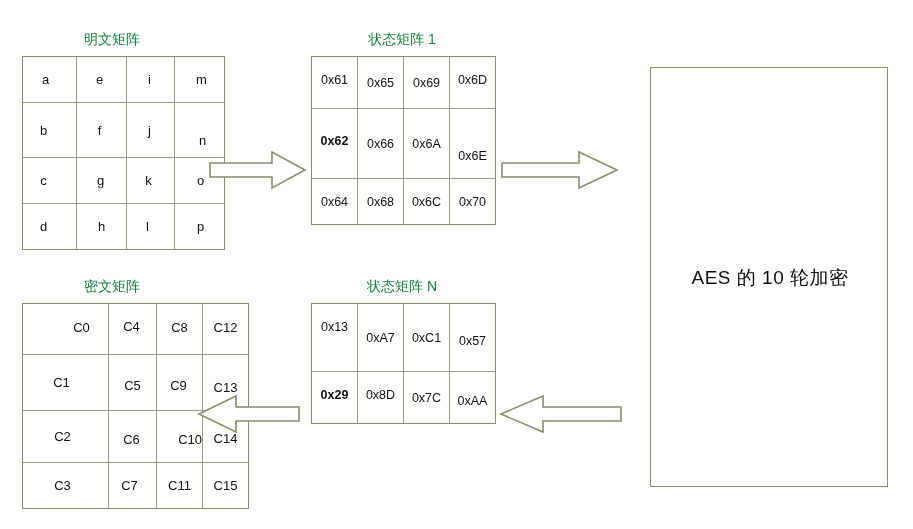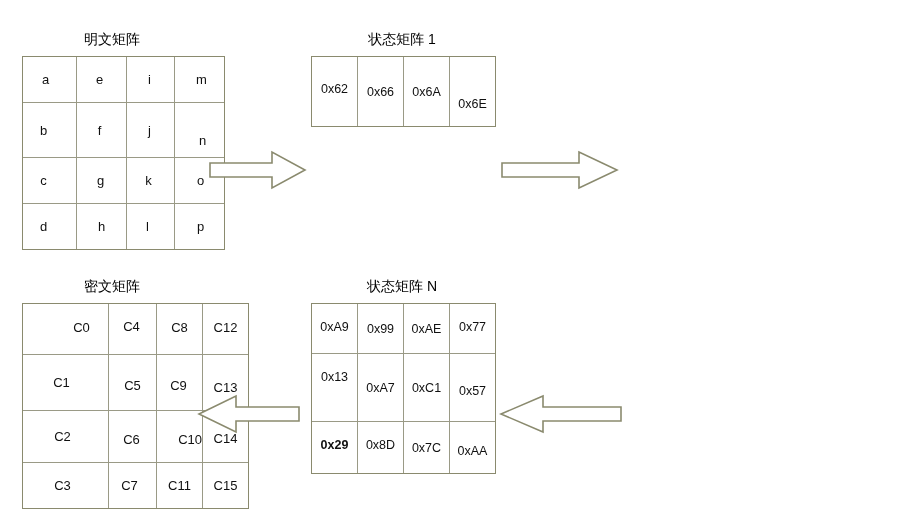--- a/index.html
+++ b/index.html
@@ -29,21 +29,21 @@
     position: absolute;
   }
   .matrix-title {
     position: absolute;
     left: 0;
     top: 0;
     width: 180px;
     text-align: center;
     font-size: 14px;
     line-height: 18px;
-    color: #000000;
+    color: #15803d;
     white-space: nowrap;
     font-family: "Liberation Sans", "DejaVu Sans", sans-serif;
   }
   table.matrix {
     position: absolute;
     top: 26px;
     left: 0;
     border-collapse: collapse;
     table-layout: fixed;
     width: 180px;
@@ -176,32 +176,60 @@
             </td>
       </tr>
     </tbody>
       </table>
   </div>
 
   <div class="matrix-block" style="left:311px; top:30px;">
     <div class="matrix-title" style="width:182px;">状态矩阵 1</div>
     <table class="matrix hex" style="width:182px;">
       <tbody>
-      <tr>
+          <tr>
         <td style="padding-bottom:6px;">
+              <span class="cell-text">0x61</span>
+            </td>
+        <td>
+              <span class="cell-text">0x65</span>
+            </td>
+        <td>
+              <span class="cell-text">0x69</span>
+            </td>
+        <td style="padding-bottom:6px;">
+              <span class="cell-text">0x6D</span>
+            </td>
+      </tr>
+      <tr>
+        <td style="padding-bottom:6px;font-weight:bold;">
               <span class="cell-text">0x62</span>
             </td>
         <td>
               <span class="cell-text">0x66</span>
             </td>
         <td>
               <span class="cell-text">0x6A</span>
             </td>
         <td style="padding-top:24px;">
               <span class="cell-text">0x6E</span>
+            </td>
+      </tr>
+      <tr>
+        <td>
+              <span class="cell-text">0x64</span>
+            </td>
+        <td>
+              <span class="cell-text">0x68</span>
+            </td>
+        <td>
+              <span class="cell-text">0x6C</span>
+            </td>
+        <td>
+              <span class="cell-text">0x70</span>
             </td>
       </tr>
     </tbody>
       </table>
   </div>
 
   <div class="matrix-block" style="left:22px; top:277px;">
     <div class="matrix-title">密文矩阵</div>
     <table class="matrix">
       <tbody>
@@ -262,34 +290,20 @@
             </td>
       </tr>
     </tbody>
       </table>
   </div>
 
   <div class="matrix-block" style="left:311px; top:277px;">
     <div class="matrix-title" style="width:182px;">状态矩阵 N</div>
     <table class="matrix hex" style="width:182px;">
       <tbody>
-          <tr>
-        <td style="padding-bottom:4px;">
-              <span class="cell-text">0xA9</span>
-            </td>
-        <td>
-              <span class="cell-text">0x99</span>
-            </td>
-        <td>
-              <span class="cell-text">0xAE</span>
-            </td>
-        <td style="padding-bottom:4px;">
-              <span class="cell-text">0x77</span>
-            </td>
-      </tr>
       <tr>
         <td style="padding-bottom:22px;">
               <span class="cell-text">0x13</span>
             </td>
         <td>
               <span class="cell-text">0xA7</span>
             </td>
         <td>
               <span class="cell-text">0xC1</span>
             </td>
@@ -308,20 +322,23 @@
               <span class="cell-text">0x7C</span>
             </td>
         <td style="padding-top:6px;margin-left:7px;">
               <span class="cell-text">0xAA</span>
             </td>
       </tr>
     </tbody>
       </table>
   </div>
 
+  <div class="aes-box">
+    <div class="aes-label">AES 的 10 轮加密</div>
+  </div>
 
   <div class="arrow" style="left:208px; top:148px;">
     <svg width="100" height="44" viewBox="0 0 100 44">
       <polygon points="2,15 64,15 64,4 97,22 64,40 64,29 2,29" fill="#ffffff" stroke="#8a8a6e" stroke-width="1.6" stroke-linejoin="miter"></polygon>
     </svg>
   </div>
 
   <div class="arrow" style="left:500px; top:148px;">
     <svg width="120" height="44" viewBox="0 0 120 44">
       <polygon points="2,15 79,15 79,4 117,22 79,40 79,29 2,29" fill="#ffffff" stroke="#8a8a6e" stroke-width="1.6" stroke-linejoin="miter"></polygon>

